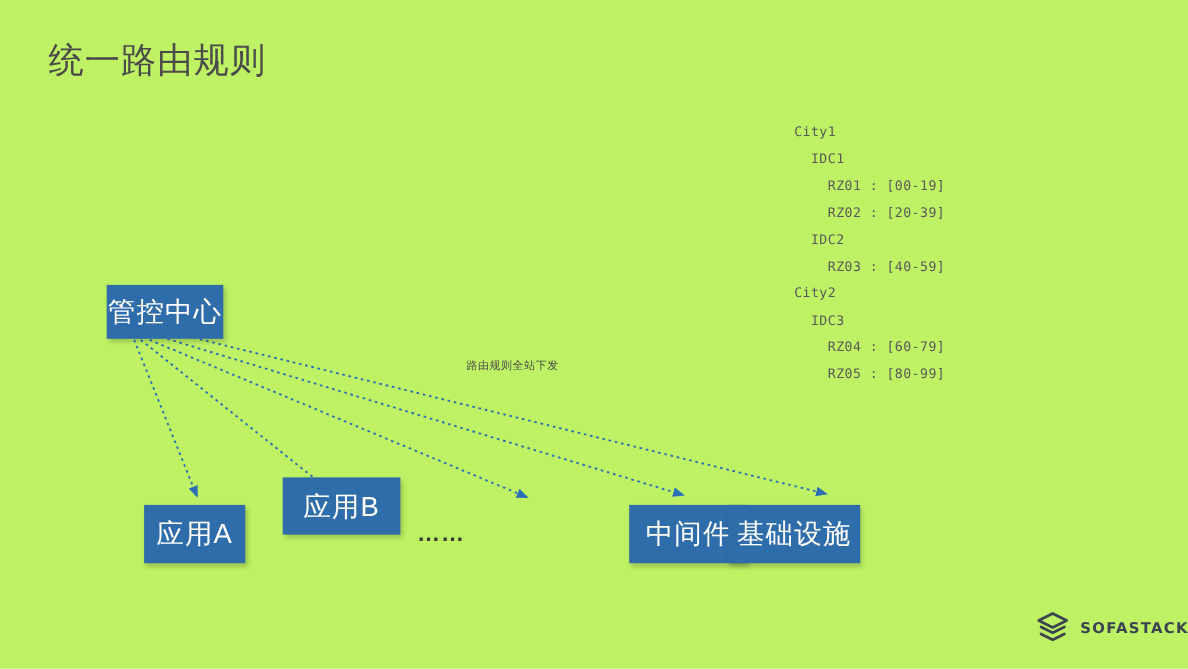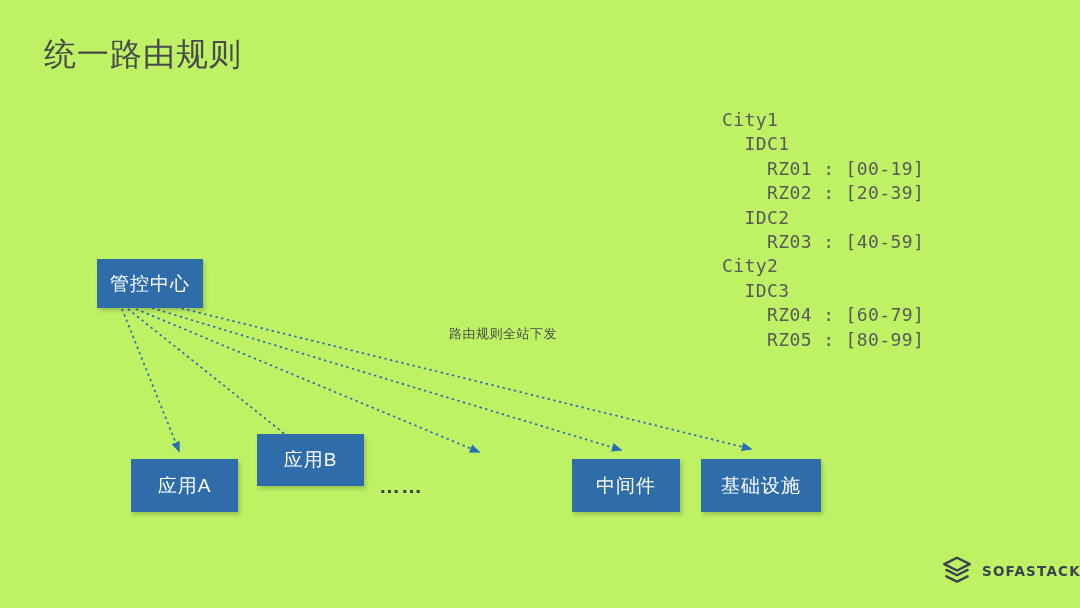--- a/index.html
+++ b/index.html
@@ -34,77 +34,77 @@
     letter-spacing: 1px;
     white-space: nowrap;
   }
 
   
   #routing-table {
     position: absolute;
     left: 722px;
     top: 108px;
     font-family: "DejaVu Sans Mono", "Liberation Mono", monospace;
-    font-size: 18px;
+    font-size: 12px;
     line-height: 24.4px;
     color: #595959;
     white-space: pre;
     letter-spacing: 0.4px;
   }
   #routing-table .code-line { white-space: pre; }
 
   
   .node-box {
     position: absolute;
     background: #2e6da9;
     color: #ffffff;
     display: flex;
     align-items: center;
     justify-content: center;
-    font-size: 19px;
+    font-size: 25px;
     letter-spacing: 1px;
     box-shadow: 2px 3px 4px rgba(0,0,0,0.18);
     box-sizing: border-box;
   }
 
   #box-control-center {
     left: 97px;
     top: 259px;
     width: 106px;
     height: 49px;
   }
 
-  #box-app-a  { left: 131px; top: 459px; width: 107px; height: 53px; }
+  #box-app-a  { left: 131px; top: 459px; width: 92px; height: 53px; }
   #box-app-b  { left: 257px; top: 434px; width: 107px; height: 52px; }
   #box-app-n  { left: 431px; top: 459px; width: 107px; height: 53px; }
   #box-middleware { left: 572px; top: 459px; width: 108px; height: 53px; }
-  #box-infrastructure { left: 701px; top: 459px; width: 120px; height: 53px; }
+  #box-infrastructure { left: 662px; top: 459px; width: 120px; height: 53px; }
 
   
   #ellipsis {
     position: absolute;
     left: 374px;
     top: 473px;
     width: 54px;
     height: 26px;
     display: flex;
     align-items: center;
     justify-content: center;
     font-size: 21px;
     font-weight: bold;
     color: #3a3a3a;
     letter-spacing: 1px;
   }
 
   
   #flow-label {
     position: absolute;
-    left: 449px;
+    left: 424px;
     top: 325px;
-    font-size: 13px;
+    font-size: 10px;
     color: #4a4a4a;
     letter-spacing: 0.5px;
     white-space: nowrap;
   }
 
   
   #arrows-layer {
     position: absolute;
     left: 0; top: 0;
     width: 1080px;

